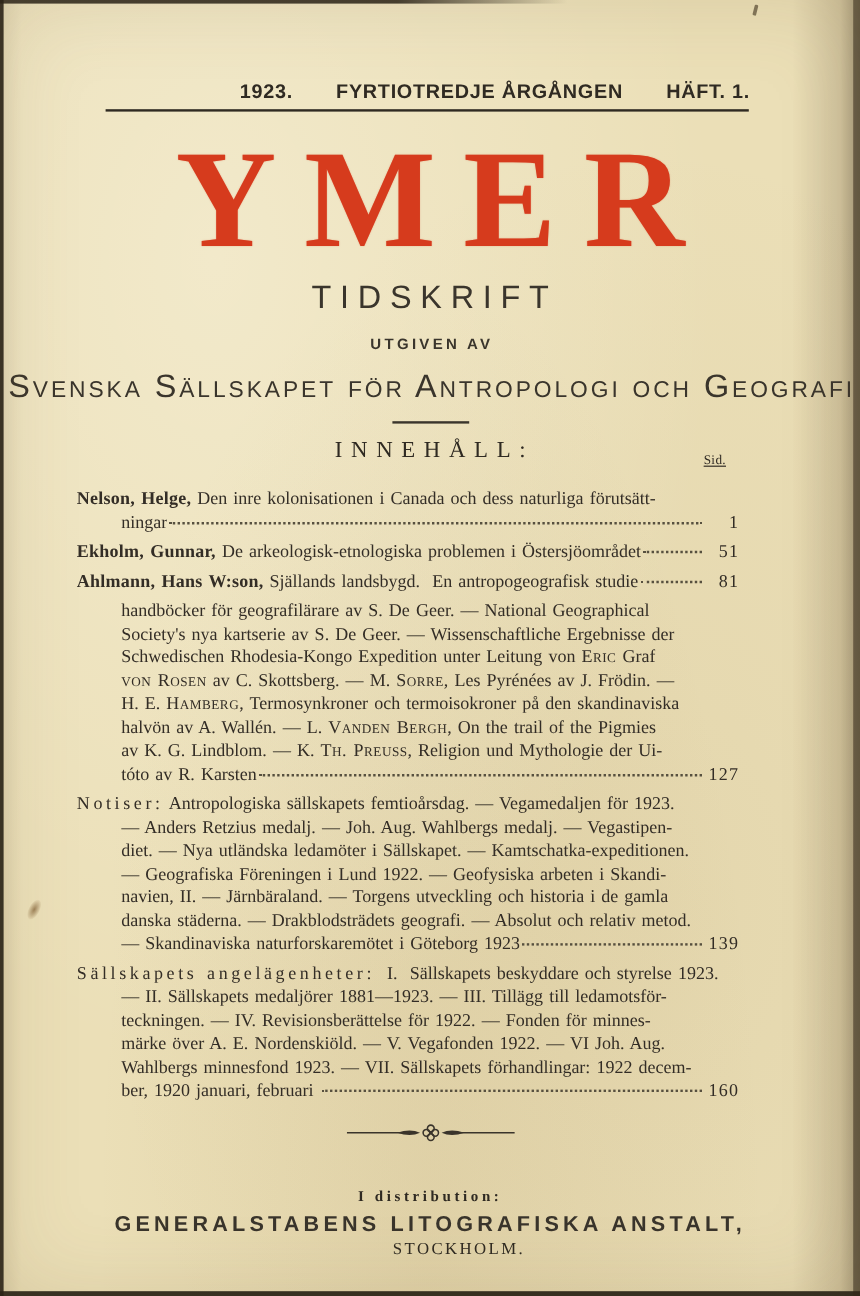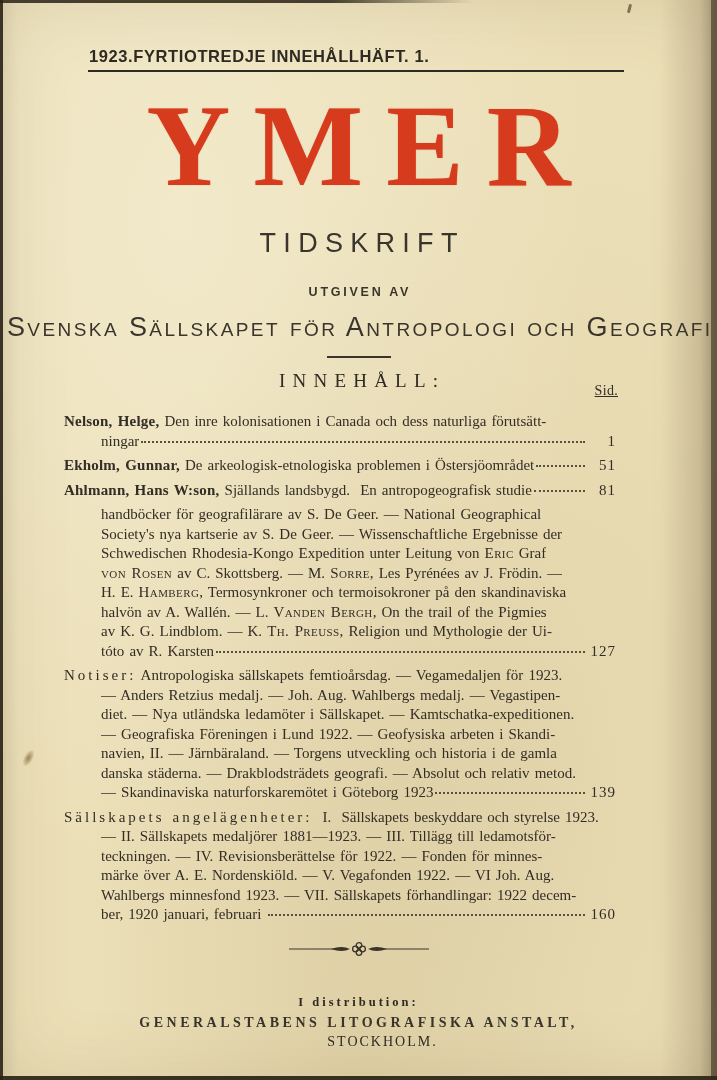--- a/index.html
+++ b/index.html
@@ -26,73 +26,73 @@
   .edge-bottom{position:absolute;left:0;bottom:0;width:100%;height:4px;background:#241e15;opacity:.92;}
   .edge-top{position:absolute;left:0;top:0;width:66%;height:3px;background:linear-gradient(to right,#241e15 70%,rgba(36,30,21,0));opacity:.85;}
   .edge-right{position:absolute;right:0;top:0;width:6px;height:100%;background:#2c2316;opacity:.55;}
 
   
   .smudge{position:absolute;left:24px;top:749px;width:9px;height:18px;border-radius:50%;
     background:radial-gradient(ellipse,#8a6a40 0%,rgba(138,106,64,0) 75%);transform:rotate(28deg);opacity:.8;}
   .ink-tick{position:absolute;left:628px;top:4px;width:3px;height:9px;background:#4a3c26;transform:rotate(14deg);opacity:.65;border-radius:1px;}
 
   
-  .head-row{display:flex;justify-content:flex-start;align-items:baseline;
-    margin:0 92px 0 89px;padding-top:47px;
+  .head-row{display:flex;justify-content:flex-end;align-items:baseline;
+    margin:0 92px 0 89px;padding-top:68px;
     font-family:"Liberation Sans", sans-serif;font-weight:bold;font-size:16.5px;
-    letter-spacing:0.6px;color:#2f2a22;}
+    letter-spacing:0.6px;color:#2f2a22;gap:36px;}
   .head-rule{margin:4px 93px 0 88px;border:0;border-top:2.2px solid #2f2a22;height:0;}
 
   .title{margin-top:16px;text-align:center;
     font-family:"Liberation Serif", serif;font-weight:bold;
     font-size:116px;line-height:1.0;letter-spacing:0.20em;padding-left:0.20em;
     color:#d63b1d;text-shadow:0 0 1px rgba(214,59,29,0.5);}
-  .subtitle{margin-top:24px;text-align:center;
+  .subtitle{margin-top:8px;text-align:center;
     font-family:"Liberation Sans", sans-serif;font-size:27px;font-weight:400;
     letter-spacing:0.27em;padding-left:0.27em;color:#3a352c;}
-  .pub{margin-top:26px;text-align:center;
+  .pub{margin-top:16px;text-align:center;
     font-family:"Liberation Sans", sans-serif;font-size:12.5px;font-weight:bold;
     letter-spacing:0.22em;padding-left:0.22em;color:#3a352c;}
   .society{margin-top:13px;text-align:center;
     font-family:"Liberation Sans", sans-serif;font-size:27px;font-weight:400;
     font-variant:small-caps;letter-spacing:0.09em;padding-left:0.09em;color:#3a352c;}
   .short-rule{width:64px;margin:13px auto 0;border:0;border-top:2px solid #3a352c;height:0;}
 
   
   .toc-head-row{position:relative;margin-top:12px;height:26px;}
   .toc-head{text-align:center;font-size:19px;letter-spacing:0.38em;padding-left:0.38em;color:#2f2a22;}
-  .sid{position:absolute;right:99px;top:13px;font-size:14px;letter-spacing:0.3px;text-decoration:underline;}
+  .sid{position:absolute;right:112px;top:13px;font-size:11px;letter-spacing:0.3px;text-decoration:underline;}
   .toc{margin:7px 101px 0 64px;font-size:15px;}
   .toc-para{margin-top:5px;}
   .toc-para:first-child{margin-top:16px;}
   .toc-line{display:flex;align-items:baseline;line-height:19.5px;word-spacing:1.3px;}
   .toc-line .lt{white-space:pre;flex:0 1 auto;overflow:hidden;}
   .toc-line.ind{padding-left:37px;}
   .b{font-weight:bold;letter-spacing:0.2px;}
   .sc{font-variant:small-caps;letter-spacing:0.4px;}
   .sp{letter-spacing:3px;}
   .leader{flex:1 1 8px;min-width:8px;margin:0 5px 0 2px;align-self:baseline;
     border-bottom:2px dotted #57503f;transform:translateY(-3px);}
   .pnum{flex:0 0 auto;min-width:26px;text-align:right;letter-spacing:1px;}
 
   
   .ornament{margin-top:16px;text-align:center;height:18px;}
   .footer{margin-top:36px;text-align:center;}
   .distrib{font-size:12.5px;font-weight:bold;letter-spacing:3px;color:#2f2a22;text-align:center;}
-  .printer{margin-top:5px;font-family:Liberation Serif, serif;font-size:14px;
+  .printer{margin-top:5px;font-family:Liberation Sans, sans-serif;font-size:18px;
     font-weight:bold;letter-spacing:3.5px;color:#3a352c;}
   .city{margin-top:3px;font-size:14px;letter-spacing:2px;color:#2f2a22;padding-left:48px;}
 </style>
 </head>
 <body>
 
 <div class="page">
   <div class="head-row">
     <span>1923.</span>
-    <span>FYRTIOTREDJE INNEHÅLL</span>
+    <span>FYRTIOTREDJE ÅRGÅNGEN</span>
     <span>HÄFT. 1.</span>
   </div>
   <hr class="head-rule">
 
   <div class="title">YMER</div>
   <div class="subtitle">TIDSKRIFT</div>
   <div class="pub">UTGIVEN AV</div>
   <div class="society">Svenska Sällskapet för Antropologi och Geografi</div>
   <hr class="short-rule">
 

